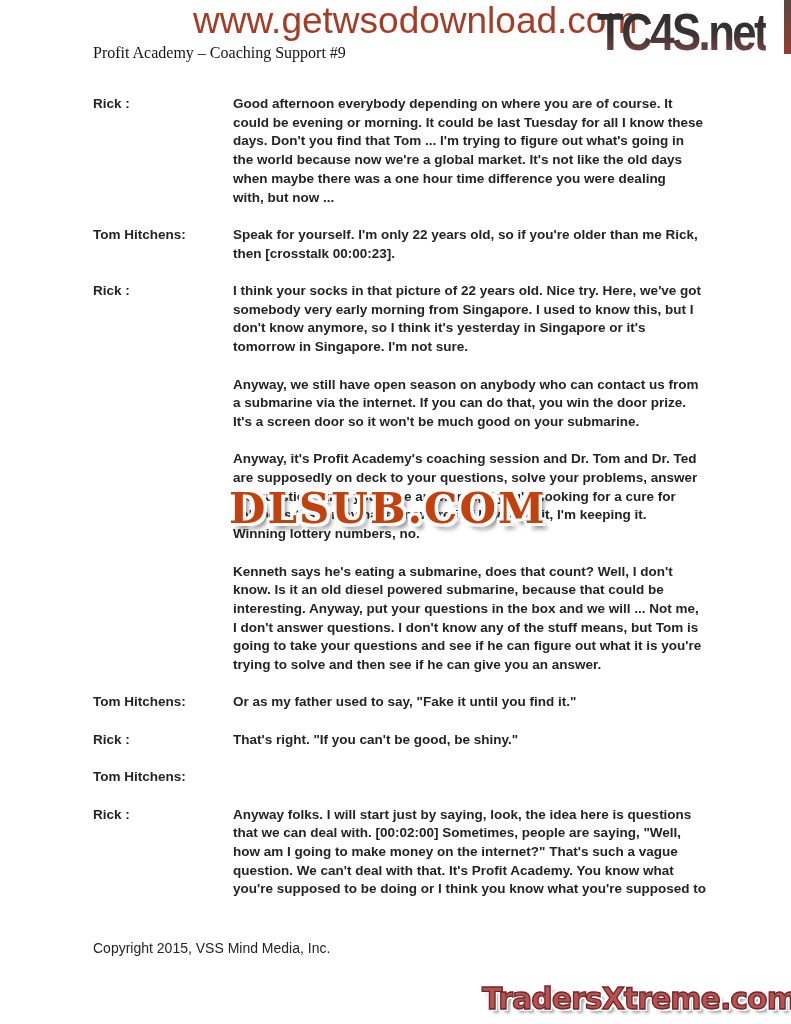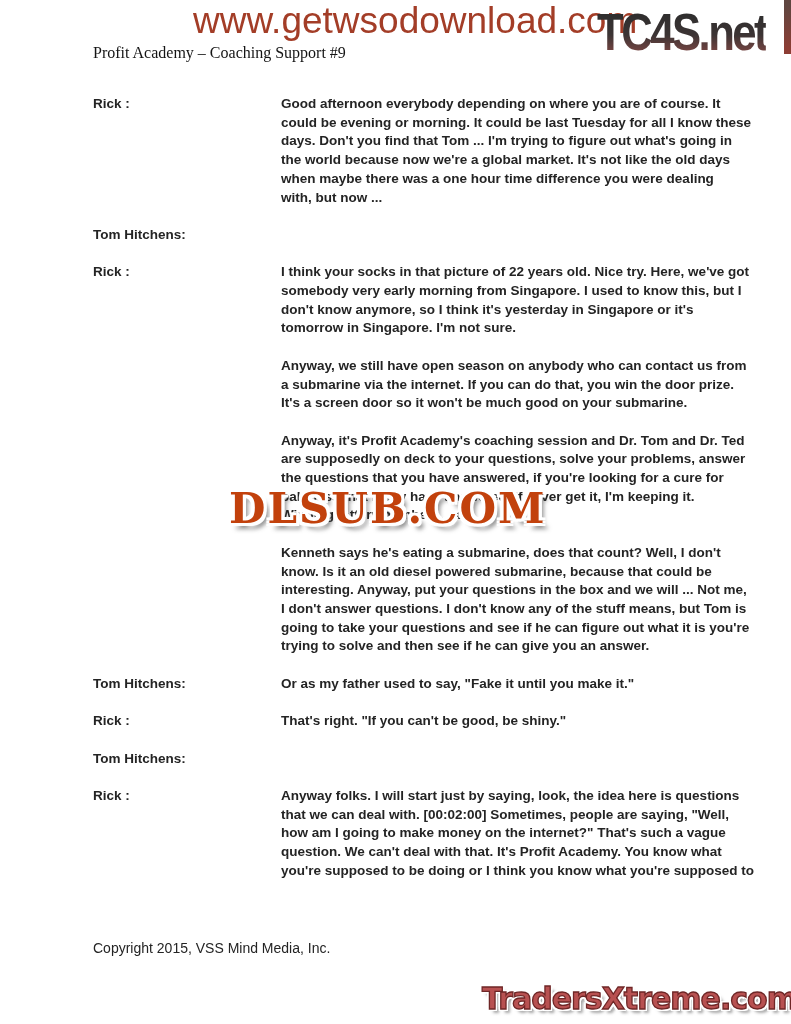--- a/index.html
+++ b/index.html
@@ -35,21 +35,21 @@
   }
 
   
   .transcript { position:absolute; left:93px; top:95px; width:660px; }
   .row { display:flex; margin-bottom:18.7px;font-weight:bold; }
   .speaker {
     width:140px; flex:0 0 140px;
     font-size:13.5px; line-height:18.7px; white-space:pre;
   }
   .dialogue {
-    flex:1; font-size:13.5px; line-height:18.7px; white-space:pre;margin-left:48px;
+    flex:1; font-size:13.5px; line-height:18.7px; white-space:pre;
   }
 
   
   .dlsub {
     position:absolute; left:229px; top:484px;
     font-family:"DejaVu Serif", serif; font-weight:bold;
     font-size:42px; letter-spacing:2px; line-height:50px;
     color:#c2410c; white-space:pre;
     text-shadow:
       -3px -3px 0 #ffffff, 3px -3px 0 #ffffff, -3px 3px 0 #ffffff, 3px 3px 0 #ffffff,
@@ -88,20 +88,22 @@
         <div class="speaker">Rick :</div>
         <div class="dialogue">Good afternoon everybody depending on where you are of course. It
 could be evening or morning. It could be last Tuesday for all I know these
 days. Don't you find that Tom ... I'm trying to figure out what's going in
 the world because now we're a global market. It's not like the old days
 when maybe there was a one hour time difference you were dealing
 with, but now ...</div>
       </div>
       <div class="row">
         <div class="speaker">Tom Hitchens:</div>
+        <div class="dialogue">Speak for yourself. I'm only 22 years old, so if you're older than me Rick,
+then [crosstalk 00:00:23].</div>
       </div>
       <div class="row">
         <div class="speaker">Rick :</div>
         <div class="dialogue">I think your socks in that picture of 22 years old. Nice try. Here, we've got
 somebody very early morning from Singapore. I used to know this, but I
 don't know anymore, so I think it's yesterday in Singapore or it's
 tomorrow in Singapore. I'm not sure.
 
 Anyway, we still have open season on anybody who can contact us from
 a submarine via the internet. If you can do that, you win the door prize.
@@ -115,21 +117,21 @@
 
 Kenneth says he's eating a submarine, does that count? Well, I don't
 know. Is it an old diesel powered submarine, because that could be
 interesting. Anyway, put your questions in the box and we will ... Not me,
 I don't answer questions. I don't know any of the stuff means, but Tom is
 going to take your questions and see if he can figure out what it is you're
 trying to solve and then see if he can give you an answer.</div>
       </div>
       <div class="row">
         <div class="speaker">Tom Hitchens:</div>
-        <div class="dialogue">Or as my father used to say, "Fake it until you make it."</div>
+        <div class="dialogue">Or as my father used to say, "Fake it until you find it."</div>
       </div>
       <div class="row">
         <div class="speaker">Rick :</div>
         <div class="dialogue">That's right. "If you can't be good, be shiny."</div>
       </div>
       <div class="row">
         <div class="speaker">Tom Hitchens:</div>
       </div>
       <div class="row">
         <div class="speaker">Rick :</div>

